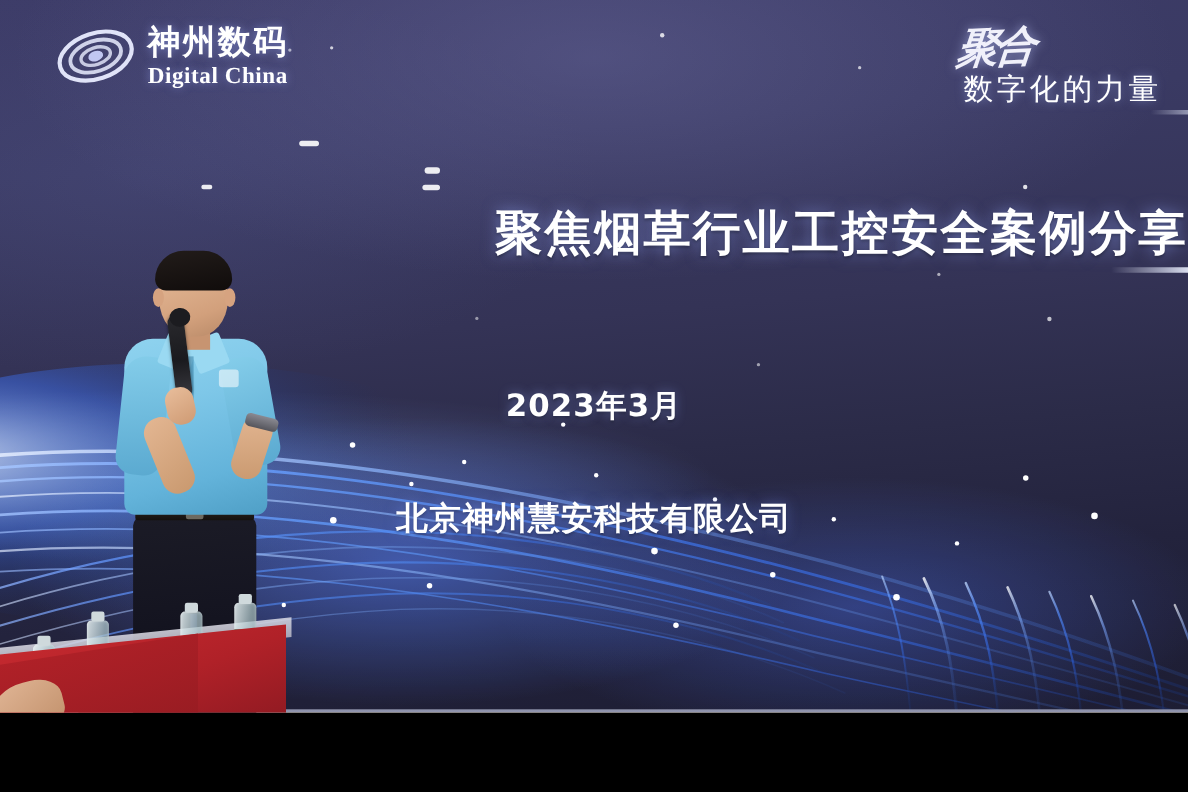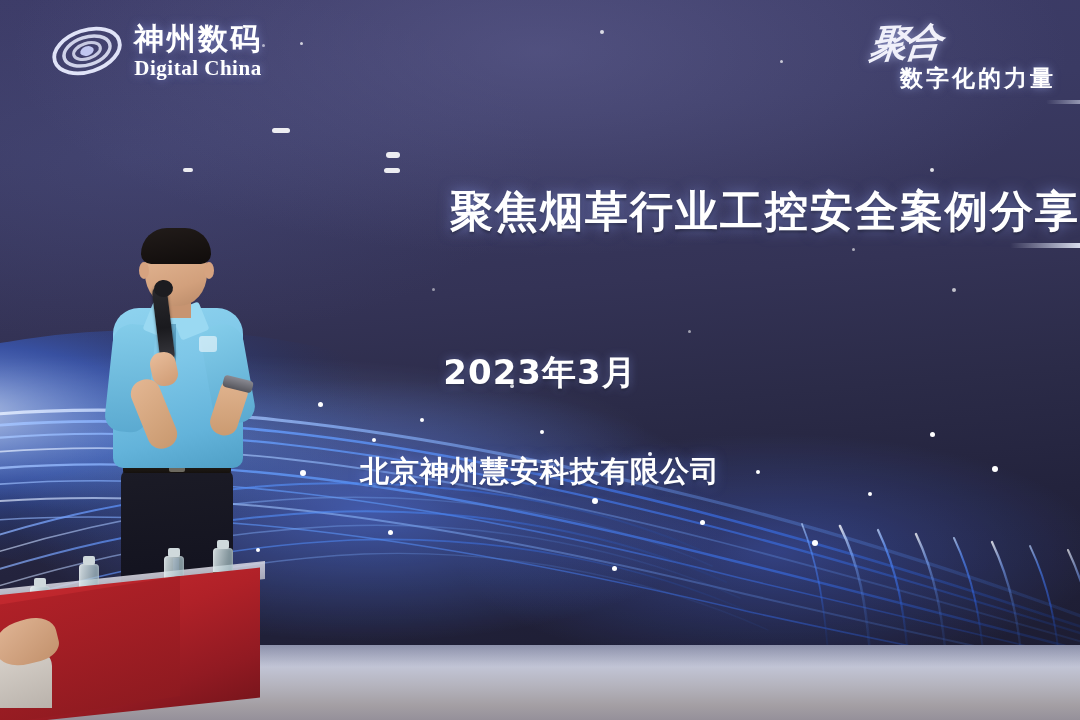--- a/index.html
+++ b/index.html
@@ -7,21 +7,21 @@
     padding: 0;
     background: #000;
   }
   body {
     font-family: "Liberation Sans", sans-serif;
   }
 
   #stage {
     position: relative;
     width: 1080px;
-    height: 720px;
+    height: 648px;
     overflow: hidden;
     background: #eab308;
   }
 
   
   .screen {
     position: absolute;
     left: 0; top: 0;
     width: 1080px;
     height: 648px;
@@ -98,21 +98,21 @@
     font-family: "DejaVu Sans", "Liberation Sans", sans-serif;
     text-shadow: 0 0 14px rgba(150,170,255,.55), 0 2px 3px rgba(0,0,0,.45);
     white-space: nowrap;
   }
   .slide-date {
     position: absolute;
     left: 0; right: 0;
     top: 350px;
     text-align: center;
     color: #ffffff;
-    font-size: 34px;
+    font-size: 28px;
     font-weight: bold;
     letter-spacing: 1px;
     font-family: "DejaVu Sans", "Liberation Sans", sans-serif;
     text-shadow: 0 0 10px rgba(150,170,255,.45), 0 2px 3px rgba(0,0,0,.4);
   }
   .slide-company {
     position: absolute;
     left: 0; right: 0;
     top: 452px;
     text-align: center;
@@ -168,22 +168,22 @@
     font-style: italic;
     letter-spacing: -4px;
     font-family: "DejaVu Serif", serif;
     text-shadow: 0 0 10px rgba(190,200,255,.6);
     margin-right: 118px;
     transform: skewX(-8deg) rotate(-3deg);
     display: inline-block;
   }
   .slogan-sub {
     color: #ffffff;
-    font-size: 23px;
-    font-weight: bold;
+    font-size: 27px;
+    font-weight: normal;
     letter-spacing: 3px;
     font-family: "DejaVu Sans", "Liberation Sans", sans-serif;
     text-shadow: 0 0 9px rgba(170,185,255,.55);
     margin-top: -6px;
   }
 
   
   .floor {
     position: absolute;
     left: 0;

